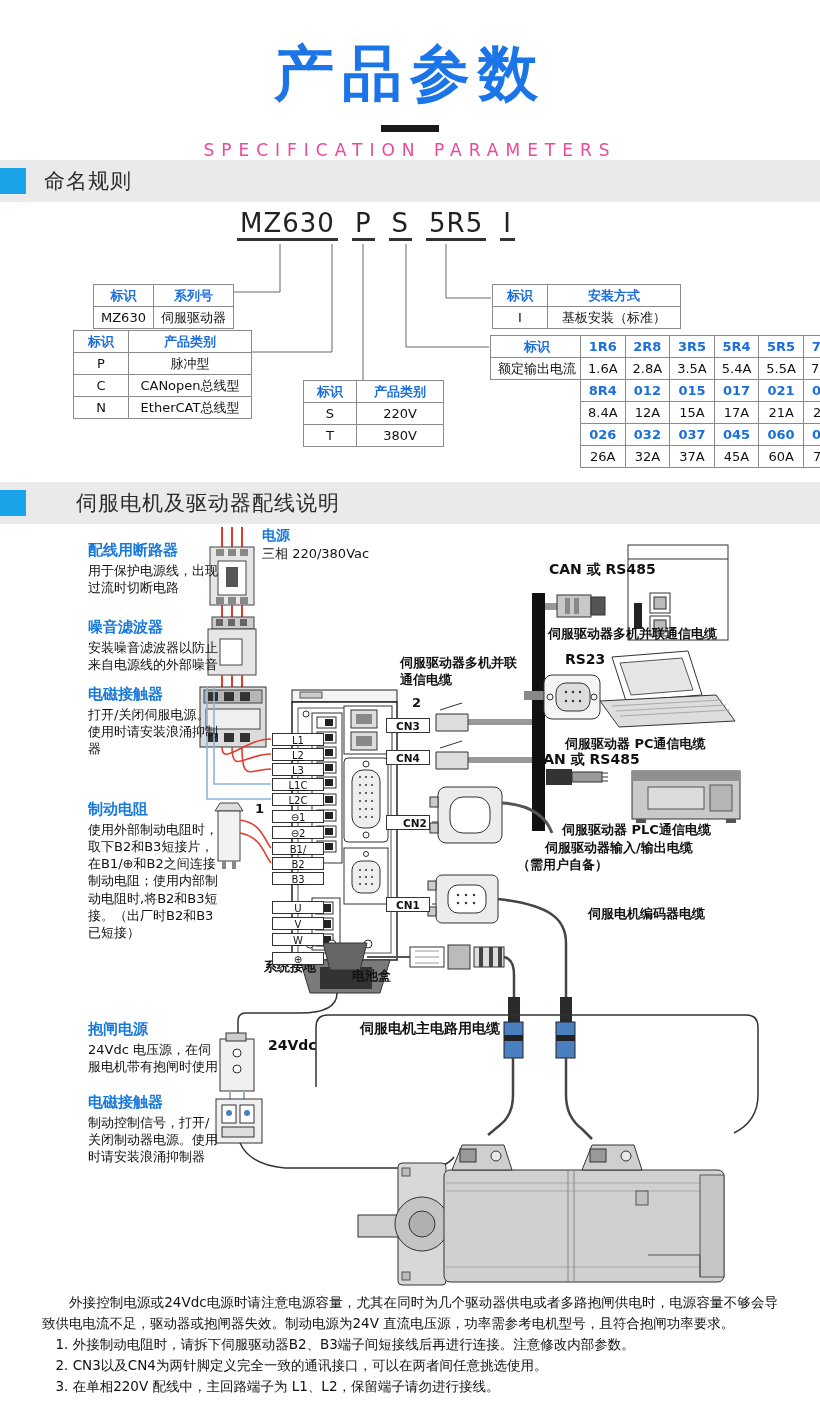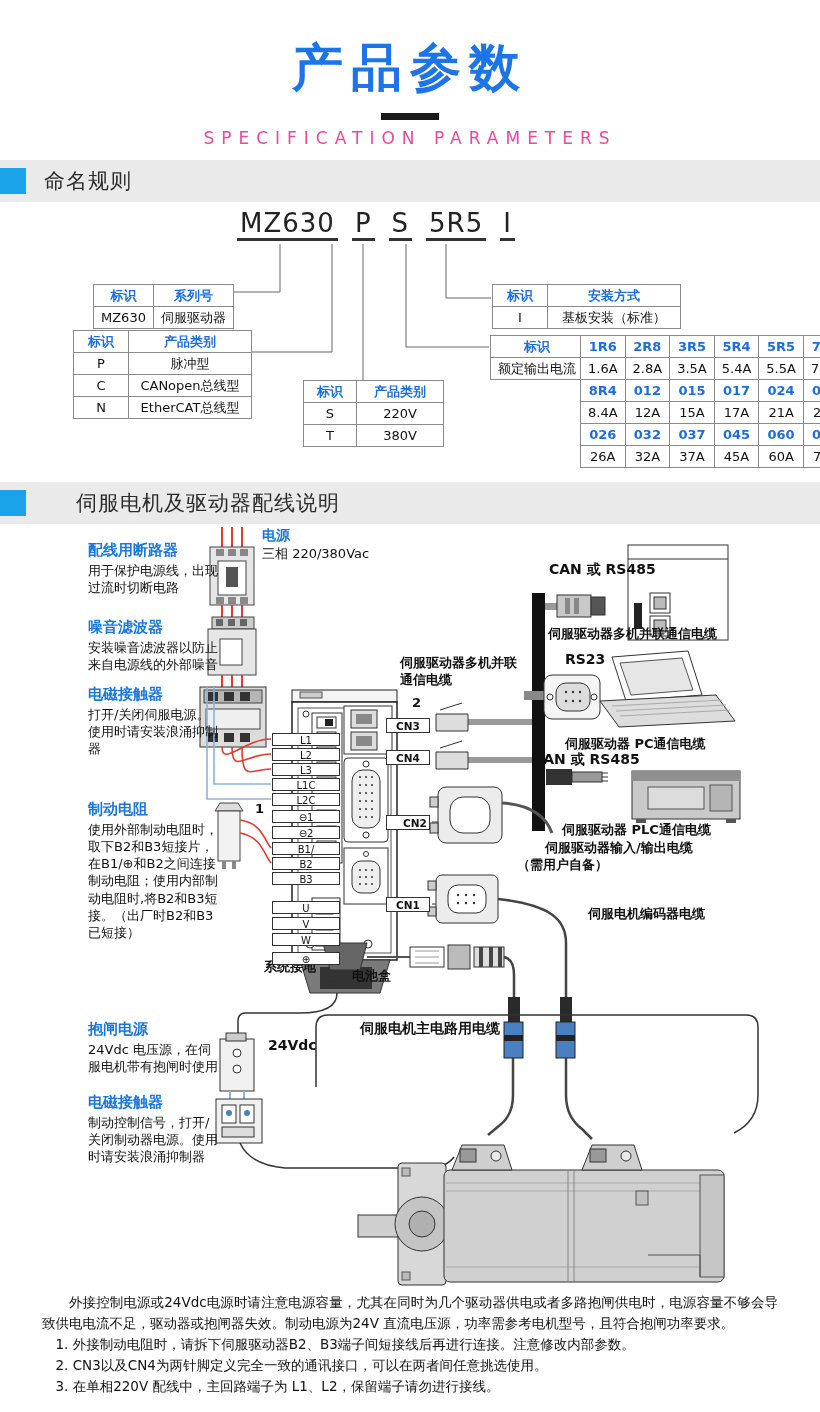--- a/index.html
+++ b/index.html
@@ -1,20 +1,20 @@
 <!DOCTYPE html>
 <html><head>
 <meta charset="utf-8">
 <style>
   html,body{margin:0;padding:0;background:#fff;}
   #page{position:relative;width:820px;height:1412px;background:#fff;overflow:hidden;
         font-family:"DejaVu Sans","Liberation Sans",sans-serif;color:#111;}
   
   .hdr{position:absolute;top:0;left:0;width:820px;text-align:center;}
-  .hdr .title{margin-top:34px;font-size:51px;font-weight:bold;color:#1b75e8;letter-spacing:8px;}
+  .hdr .title{margin-top:34px;font-size:60px;font-weight:bold;color:#1b75e8;letter-spacing:8px;}
   .hdr .bar{width:58px;height:7px;background:#1a1a1a;margin:10px auto 8px auto;}
   .hdr .sub{font-size:17px;color:#ec4899;letter-spacing:7px;}
   
   .section-bar{position:absolute;left:0;width:820px;height:42px;background:#eaeaea;
                display:flex;align-items:center;}
   .section-bar .sq{width:26px;height:26px;background:#1aa3e8;flex:0 0 26px;}
   .section-bar .txt{margin-left:18px;font-size:21px;color:#2b2b2b;font-weight:500;letter-spacing:1px;}
   
   #naming{position:absolute;top:202px;left:0;width:820px;height:263px;}
   #naming svg{position:absolute;top:0;left:0;}
@@ -28,22 +28,22 @@
   
   #diagram{position:absolute;top:515px;left:0;width:820px;height:778px;}
   #diagram svg{position:absolute;top:0;left:0;}
   .note{position:absolute;width:130px;}
   .note .t{font-size:15px;font-weight:bold;color:#1778dc;margin-bottom:2px;}
   .note .b{font-size:13px;color:#111;line-height:1.32;}
   .lbl{position:absolute;font-size:13px;color:#111;white-space:nowrap;}
   .lbl.blue{color:#1778dc;font-weight:bold;font-size:14px;}
   .lbl.big{font-size:14px;font-weight:bold;}
   .lbl.wrap{white-space:normal;width:122px;line-height:1.3;font-weight:bold;}
-  .term{position:absolute;left:272px;width:68px;height:13px;border:1px solid #333;background:#fff;
-        font-size:10px;line-height:13px;text-align:center;box-sizing:border-box;}
+  .term{position:absolute;left:272px;width:52px;height:13px;border:1px solid #333;background:#fff;
+        font-size:10px;line-height:13px;text-align:center;box-sizing:border-box;text-decoration:underline;}
   .cn{position:absolute;left:386px;width:44px;height:15px;border:1px solid #333;background:#fff;
       font-size:10.5px;line-height:14px;text-align:center;box-sizing:border-box;font-weight:bold;}
   
   #footer{position:absolute;top:1292px;left:0;width:820px;padding:0 42px;box-sizing:border-box;
           font-size:13.5px;line-height:1.55;color:#111;}
   #footer .p1{text-indent:2em;text-align:justify;}
   #footer .p2{margin-top:1px;text-indent:1em;}
   #footer .li{text-indent:1em;}
 </style>
 </head>
@@ -170,21 +170,21 @@
         <td>3.5A</td>
         <td>5.4A</td>
         <td>5.5A</td>
         <td>7.6A</td>
       </tr>
       <tr class="blue">
         <td>8R4</td>
         <td>012</td>
         <td>015</td>
         <td>017</td>
-        <td>024</td>
+        <td>021</td>
         <td>025</td>
       </tr>
       <tr>
         <td>8.4A</td>
         <td>12A</td>
         <td>15A</td>
         <td>17A</td>
         <td>21A</td>
         <td>25A</td>
       </tr>

